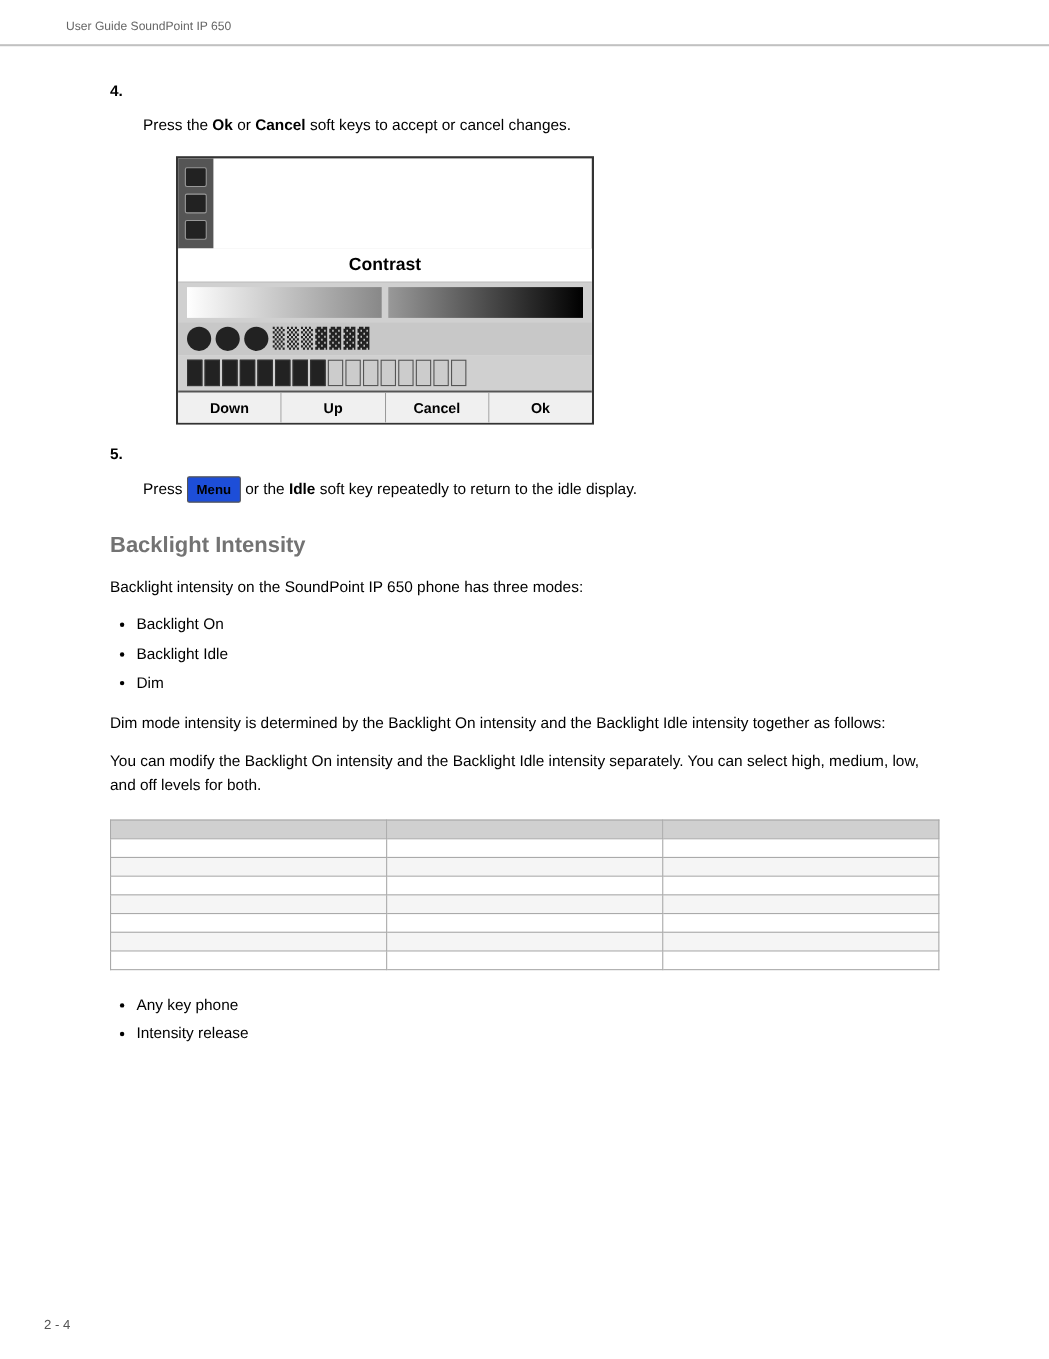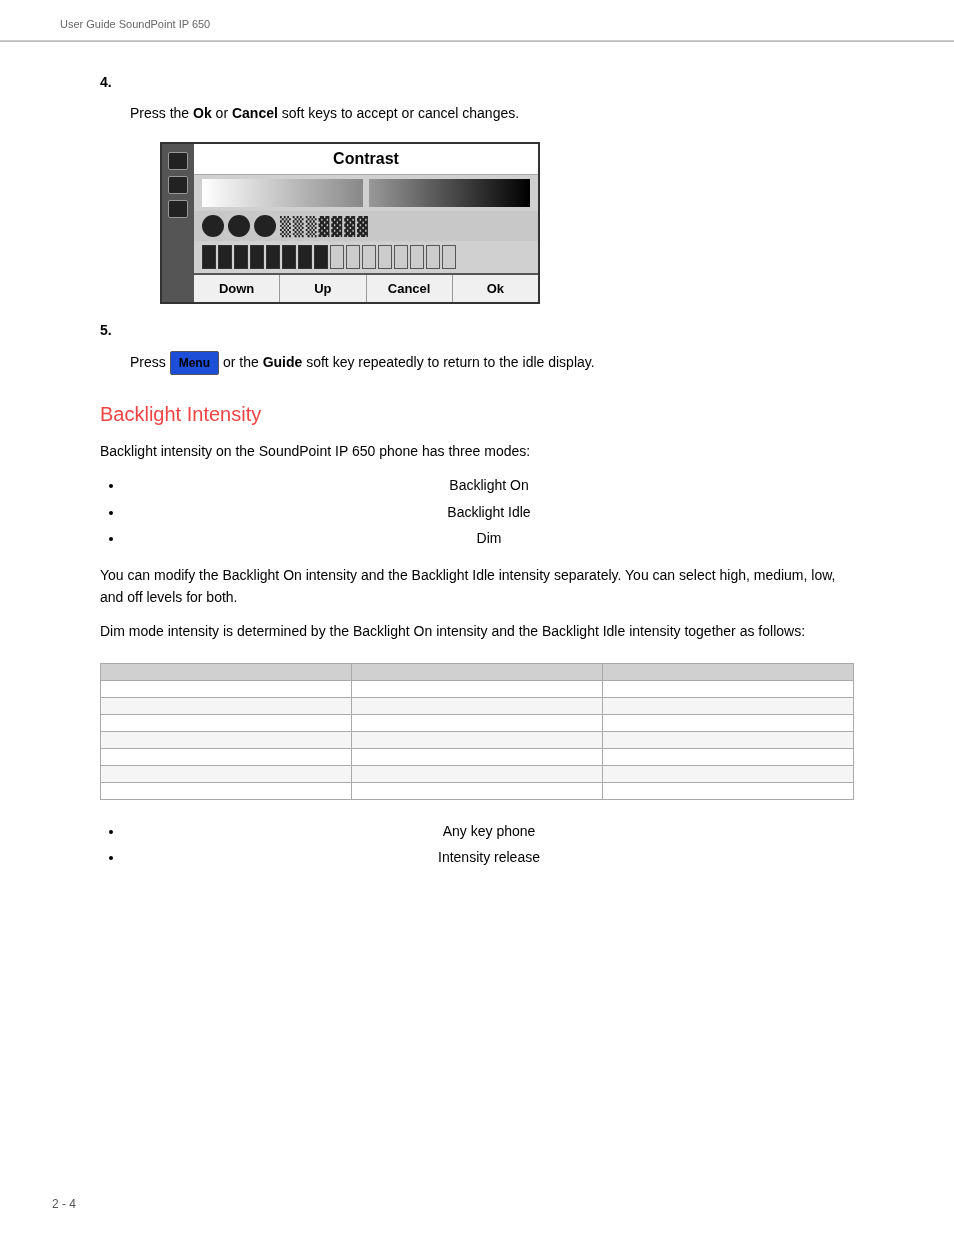--- a/index.html
+++ b/index.html
@@ -56,21 +56,21 @@
       display: flex;
       align-items: flex-start;
       gap: 0;
     }
 
     .phone-screen-wrapper {
       border: 2px solid #333;
       background: #fff;
       width: 380px;
       display: flex;
-      flex-direction: row;
+      flex-direction: column;
     }
 
     .phone-side-icons {
       background: #555;
       width: 32px;
       display: flex;
       flex-direction: column;
       align-items: center;
       justify-content: flex-start;
       padding: 8px 4px;
@@ -199,42 +199,41 @@
       background: #1d4ed8;
       padding: 2px 8px;
       font-size: 12px;
       font-weight: bold;
       vertical-align: middle;
       border-radius: 2px;
     }
 
     
     .section-heading {
-      color: #ef4444;
+      color: #737373;
       font-size: 20px;
-      font-weight: normal;
+      font-weight: bold;
       margin-bottom: 14px;
       margin-top: 10px;
     }
 
     .body-text {
       line-height: 1.6;
       margin-bottom: 12px;
     }
 
     .bullet-list {
       margin-left: 24px;
       margin-bottom: 14px;
     }
 
     .bullet-list li {
       list-style: disc;
       margin-bottom: 4px;
       line-height: 1.6;
-      text-align: center;
     }
 
     
     .data-table {
       width: 100%;
       border-collapse: collapse;
       margin: 20px 0 20px 0;
     }
 
     .data-table th, .data-table td {
@@ -252,21 +251,21 @@
       background: #f5f5f5;
     }
 
     .data-table tbody tr:nth-child(odd) {
       background: #fff;
     }
 
     .page-footer {
       position: absolute;
       bottom: 24px;
-      left: 52px;
+      left: 40px;
       font-size: 12px;
       color: #555;
       text-align: right;
     }
 
     .hr-line {
       border: none;
       border-top: 1px solid #bbb;
       margin-bottom: 0;
     }
@@ -339,21 +338,21 @@
             <div class="softkey-btn">Ok</div>
           </div>
         </div>
       </div>
     </div>
 
     <div class="step5-row">
       <span class="step-num">5.</span>
       <span class="step-text">
         Press <span class="menu-key-box">Menu</span>
-        or the <b>Guide</b> soft key repeatedly to return to the idle display.
+        or the <b>Idle</b> soft key repeatedly to return to the idle display.
       </span>
     </div>
   </div>
 
   <div class="section-block">
     <h2 class="section-heading">Backlight Intensity</h2>
 
     <p class="body-text">Backlight intensity on the SoundPoint IP 650 phone has three modes:</p>
 
     <ul class="bullet-list">
@@ -361,22 +360,22 @@
         <span>Backlight On</span>
       </li>
       <li>
         <span>Backlight Idle</span>
       </li>
       <li>
         <span>Dim</span>
       </li>
     </ul>
 
+    <p class="body-text">Dim mode intensity is determined by the Backlight On intensity and the Backlight Idle intensity together as follows:</p>
     <p class="body-text">You can modify the Backlight On intensity and the Backlight Idle intensity separately. You can select high, medium, low, and off levels for both.</p>
-    <p class="body-text">Dim mode intensity is determined by the Backlight On intensity and the Backlight Idle intensity together as follows:</p>
 
     <table class="data-table">
       <thead>
         <tr>
           <th></th>
           <th></th>
           <th></th>
         </tr>
       </thead>
       <tbody>

